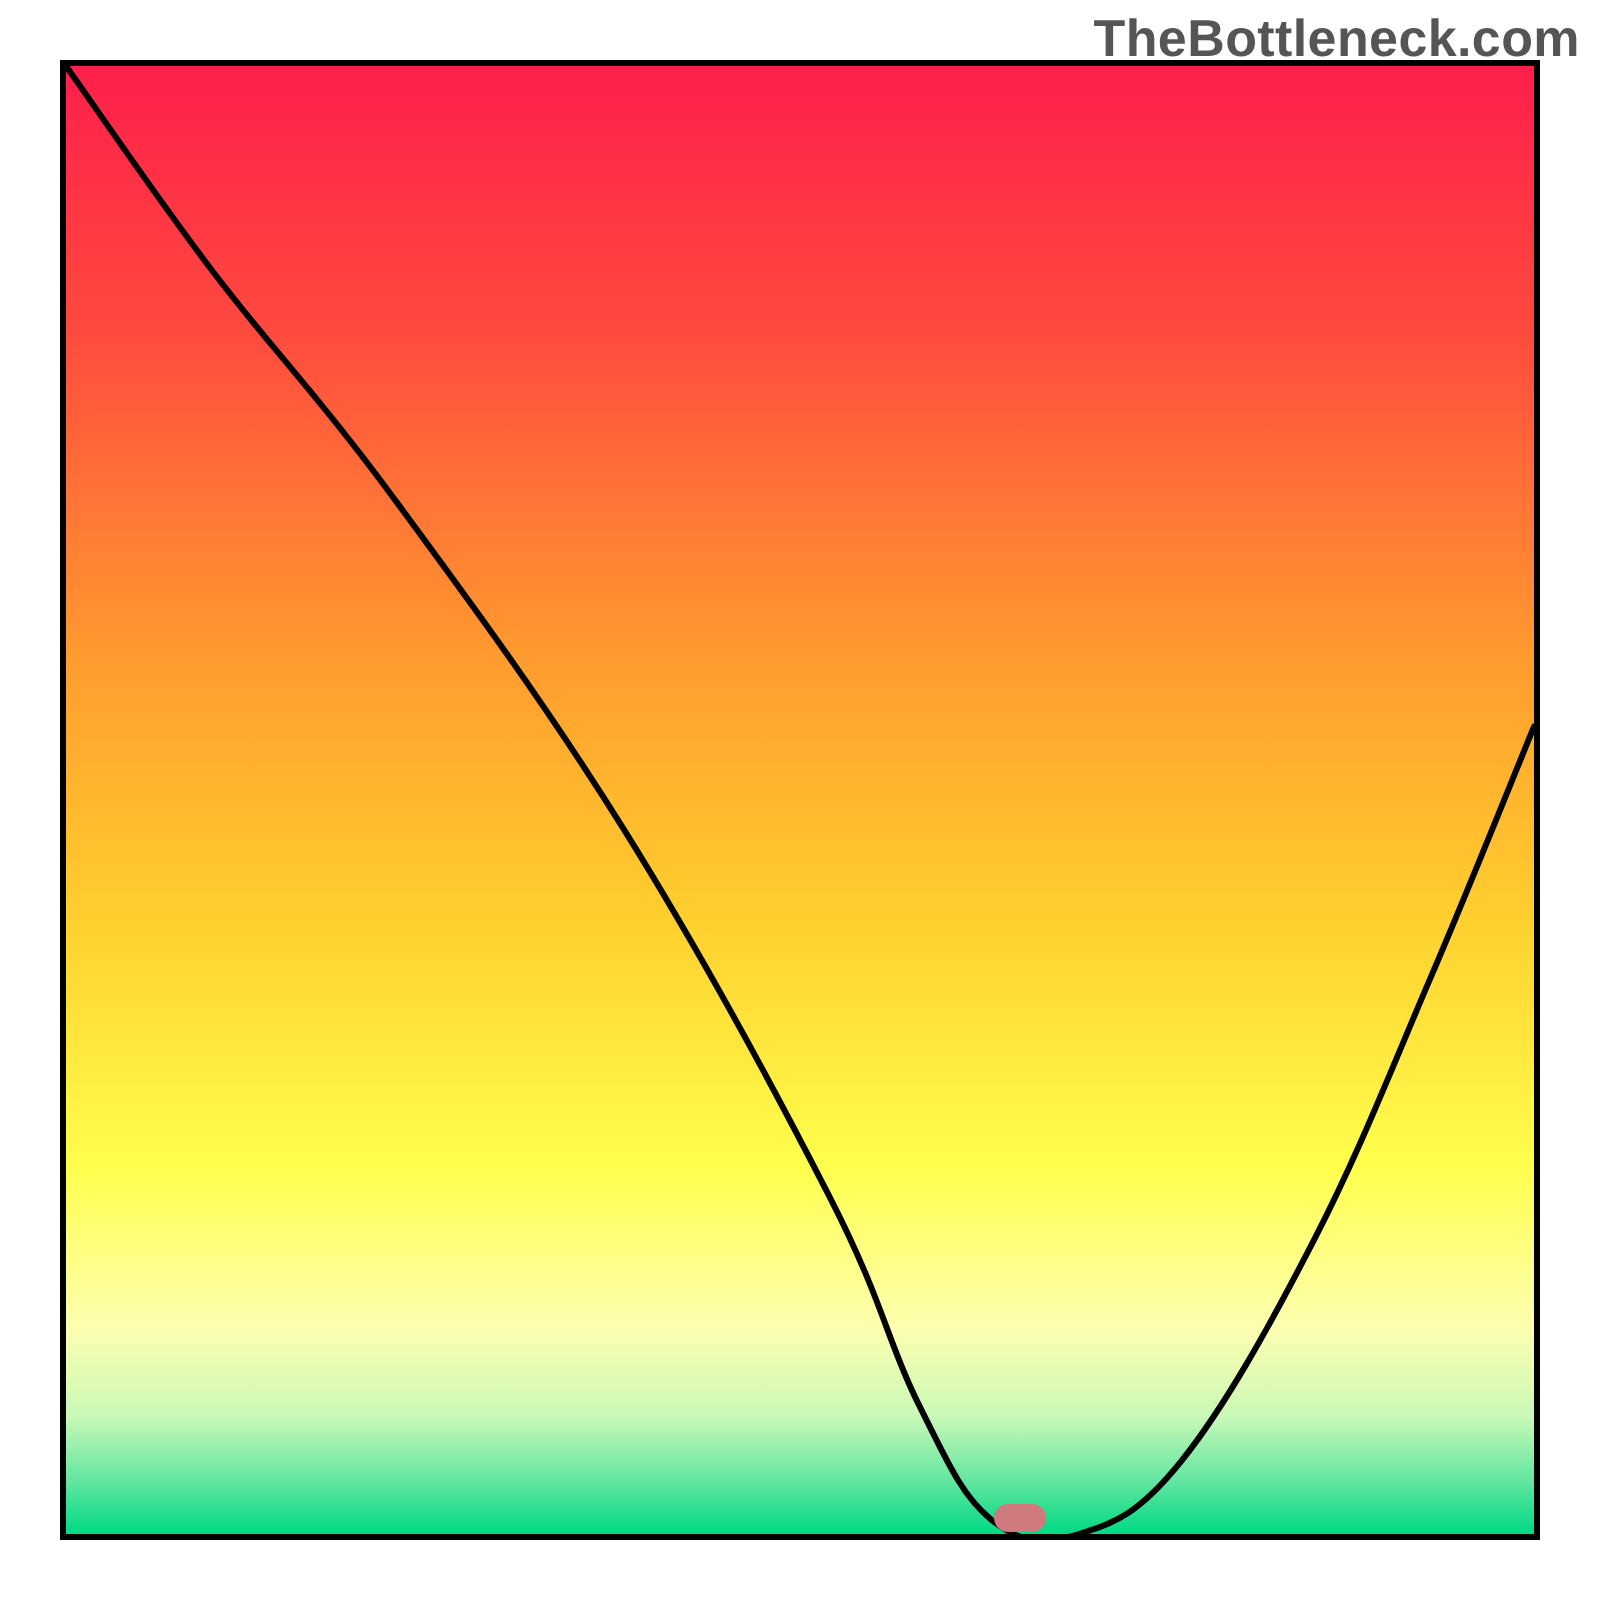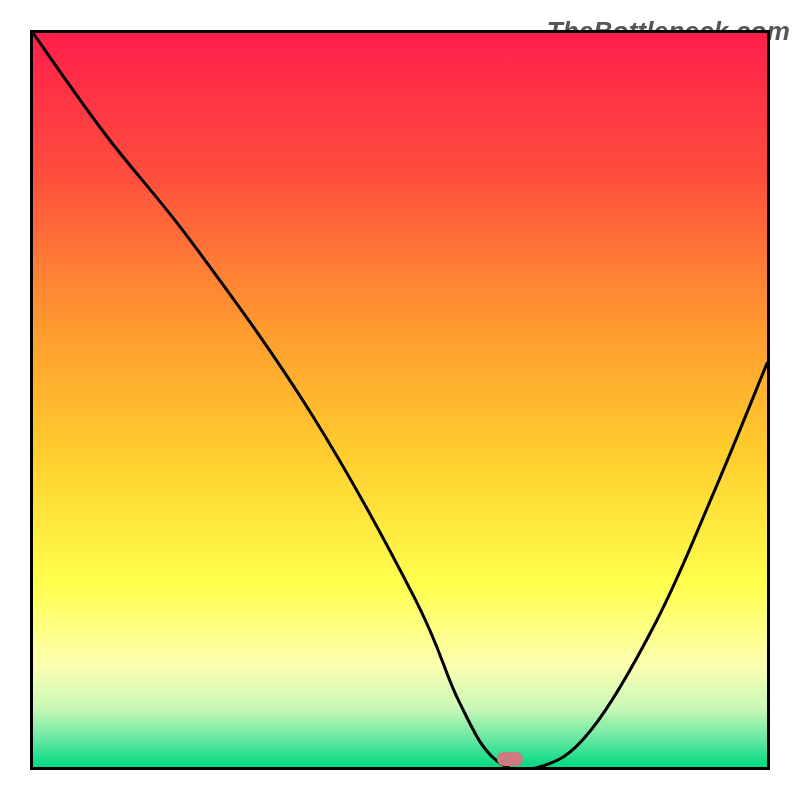--- a/index.html
+++ b/index.html
@@ -11,28 +11,27 @@
     font-family: Arial, Helvetica, sans-serif;
     overflow: hidden;
   }
   .stage {
     position: relative;
     width: 800px;
     height: 800px;
   }
   .watermark {
     position: absolute;
-    top: 16px;
+    top: 4px;
     right: 10px;
     font-size: 26px;
     font-weight: 600;
     color: #555;
     letter-spacing: 0.2px;
     user-select: none;
-    font-style: italic;
   }
   .plot-frame {
     position: absolute;
     left: 30px;
     top: 30px;
     width: 740px;
     height: 740px;
     border: 3.5px solid #000;
     box-sizing: border-box;
     overflow: hidden;

